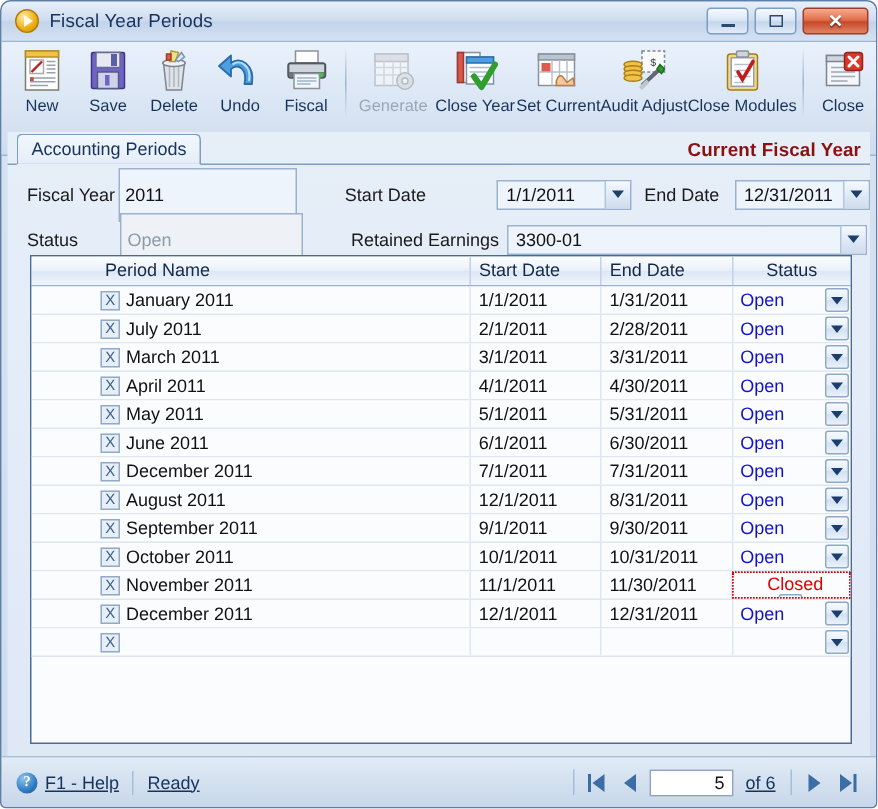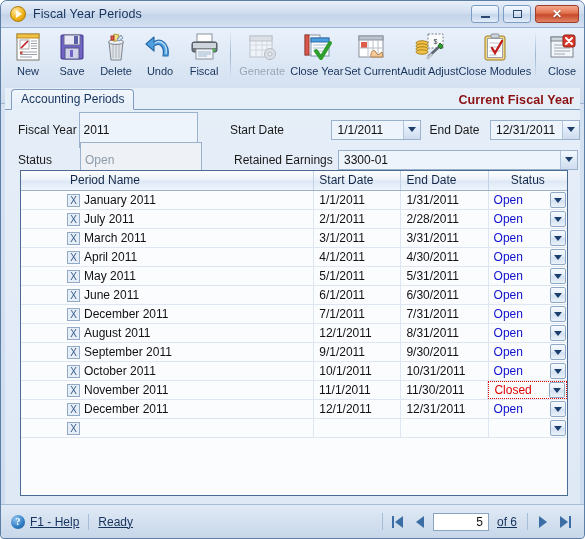--- a/index.html
+++ b/index.html
@@ -166,20 +166,21 @@
     width: 13px; height: 13px; flex: none; margin-right: 4px;
     border: 1px solid #93aac6; background: #e6eef8;
     color: #3b5f8c; font-size: 10px; line-height: 11px; text-align: center;
     font-family: "Liberation Sans", sans-serif;
   }
   .statval { font-size: 12px; color: #1111cc; padding-left: 5px; }
   .statval.closed { color: #dd0000; }
   .gc.c-status.focused {
     outline: 1px dotted #e00000; outline-offset: -1px;
     border: 1px dotted #e00000;
+    flex-direction: column;
   }
   .scell-btn {
     width: 16px; height: 16px; margin-right: 1px; flex: none;
     border: 1px solid #8fa8c6; border-radius: 2px;
     background: linear-gradient(180deg,#f6fafe 0%, #e3edf9 48%, #d2e0f0 52%, #eaf2fb 100%);
     display: flex; align-items: center; justify-content: center;
   }
   .scell-btn .chev {
     border-left: 4px solid transparent; border-right: 4px solid transparent;
     border-top: 5px solid #1b3e6e;

